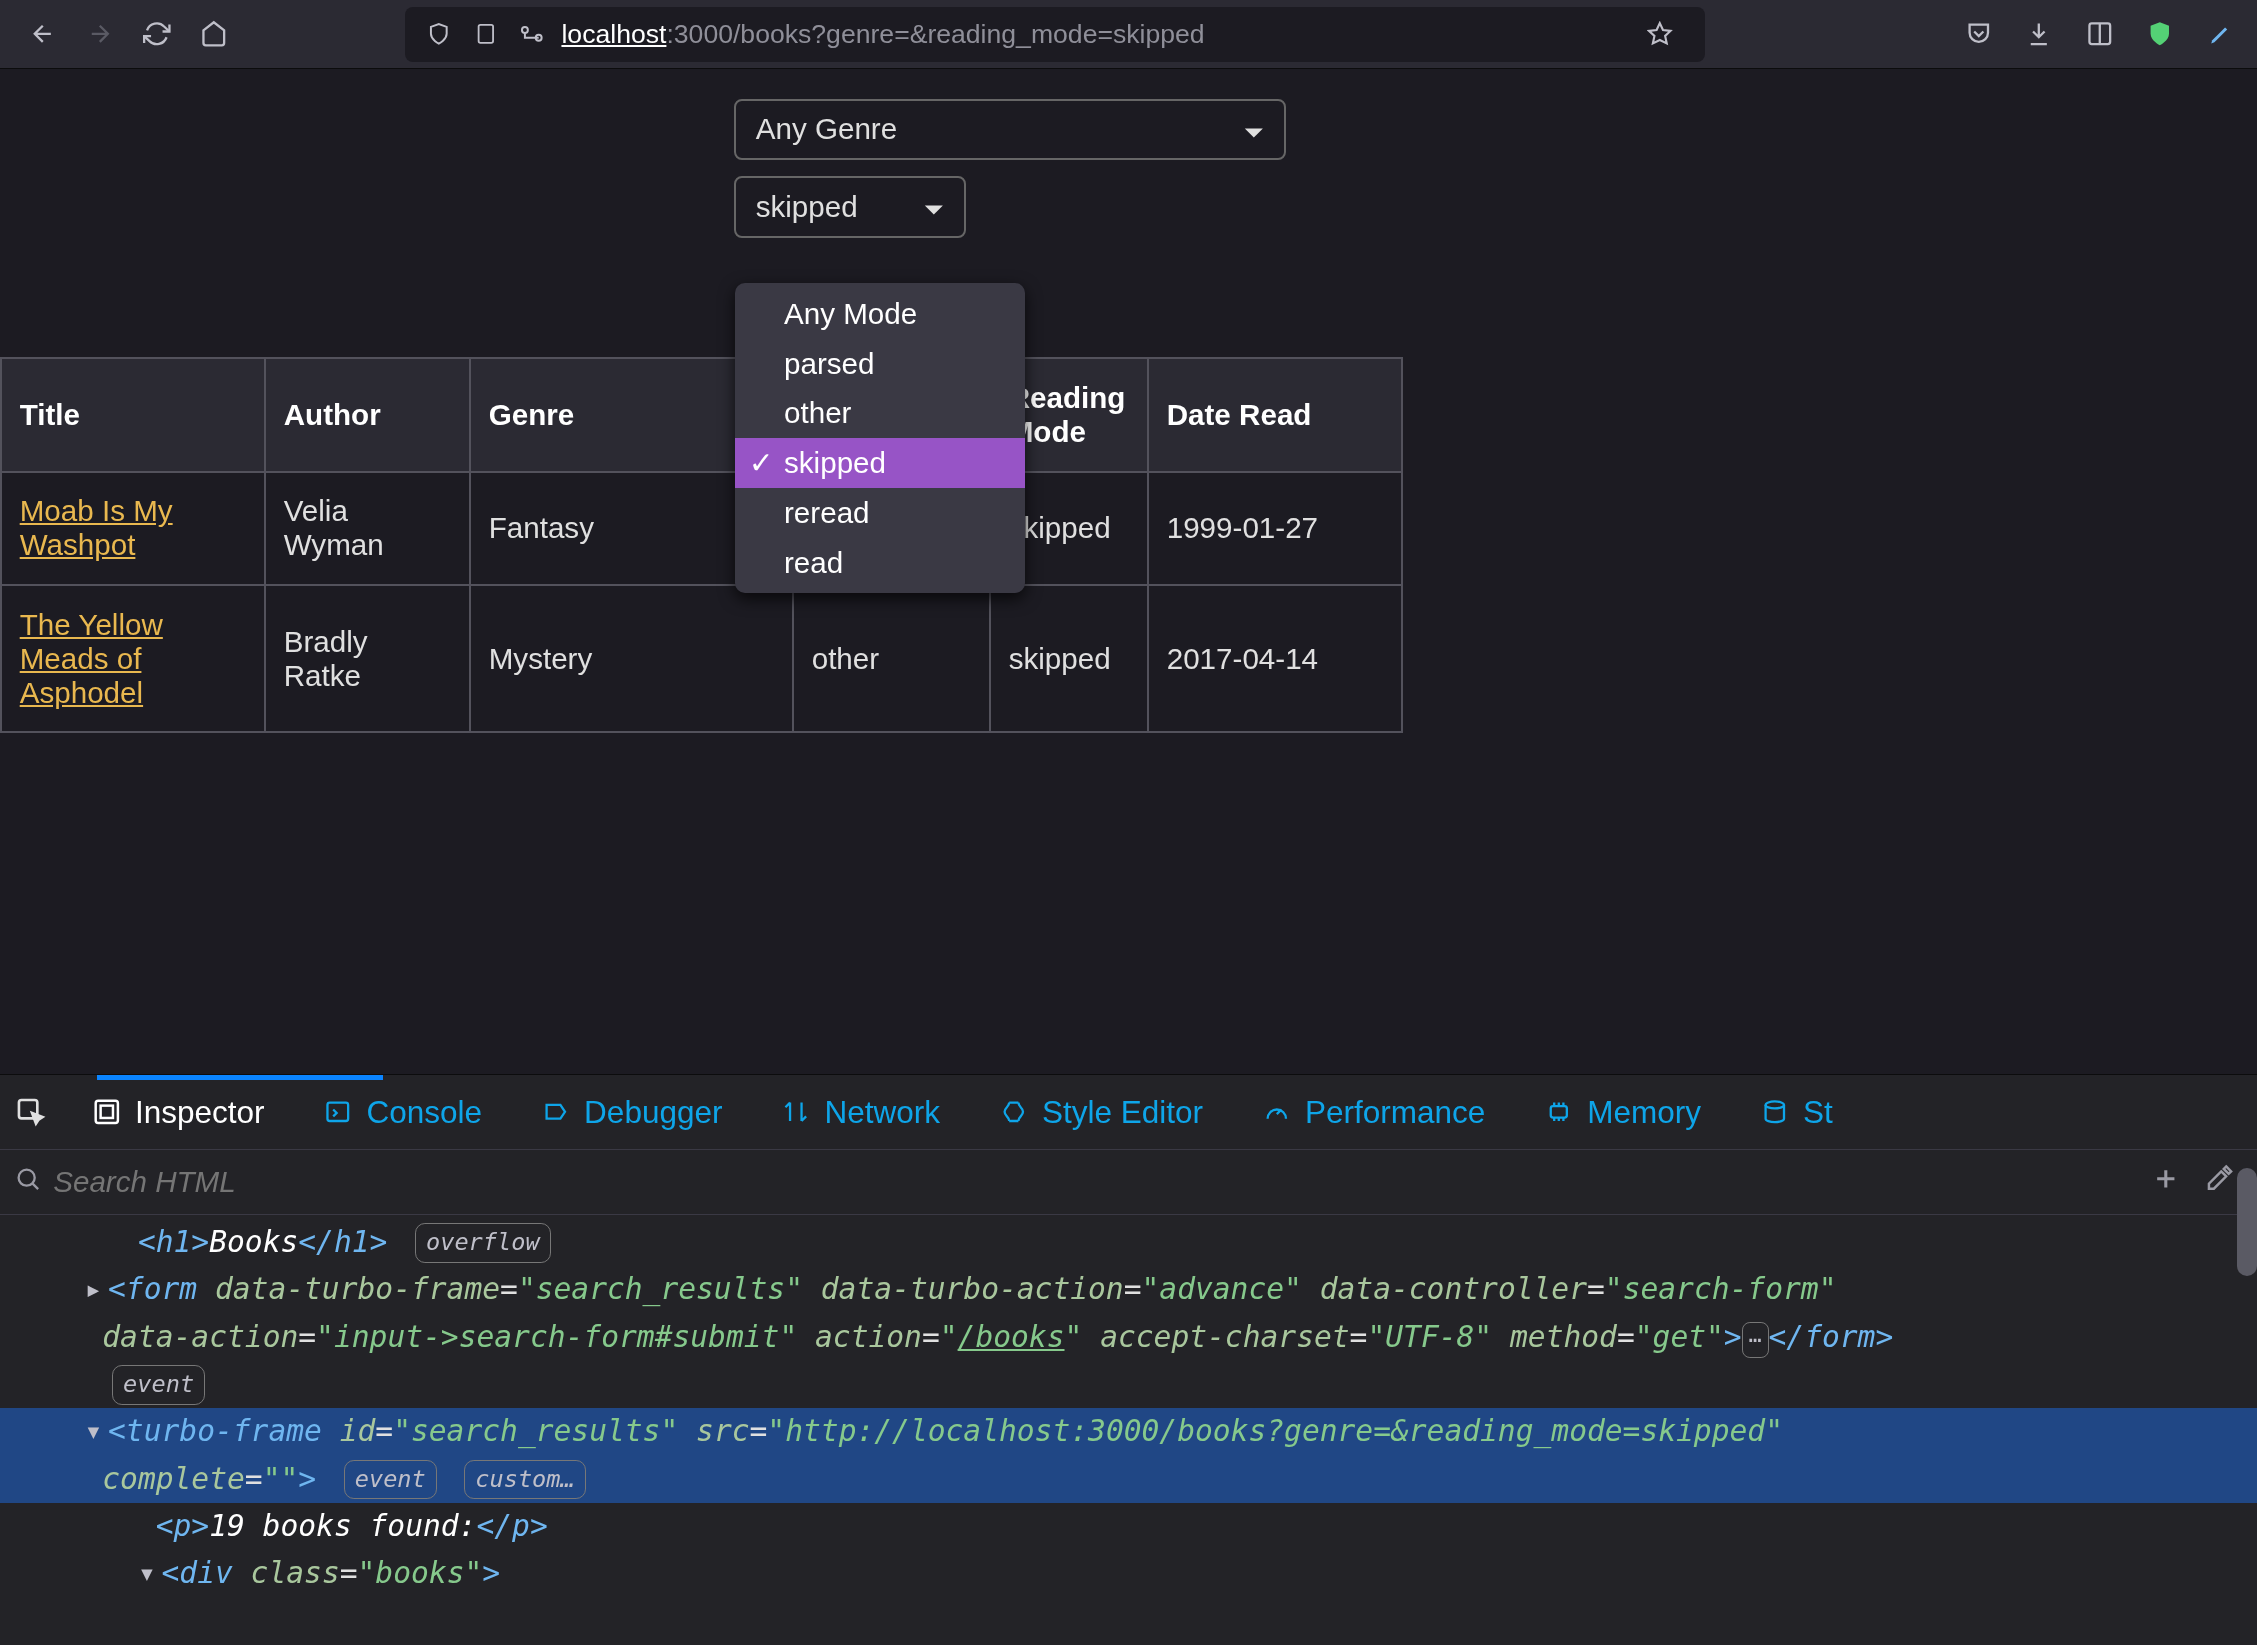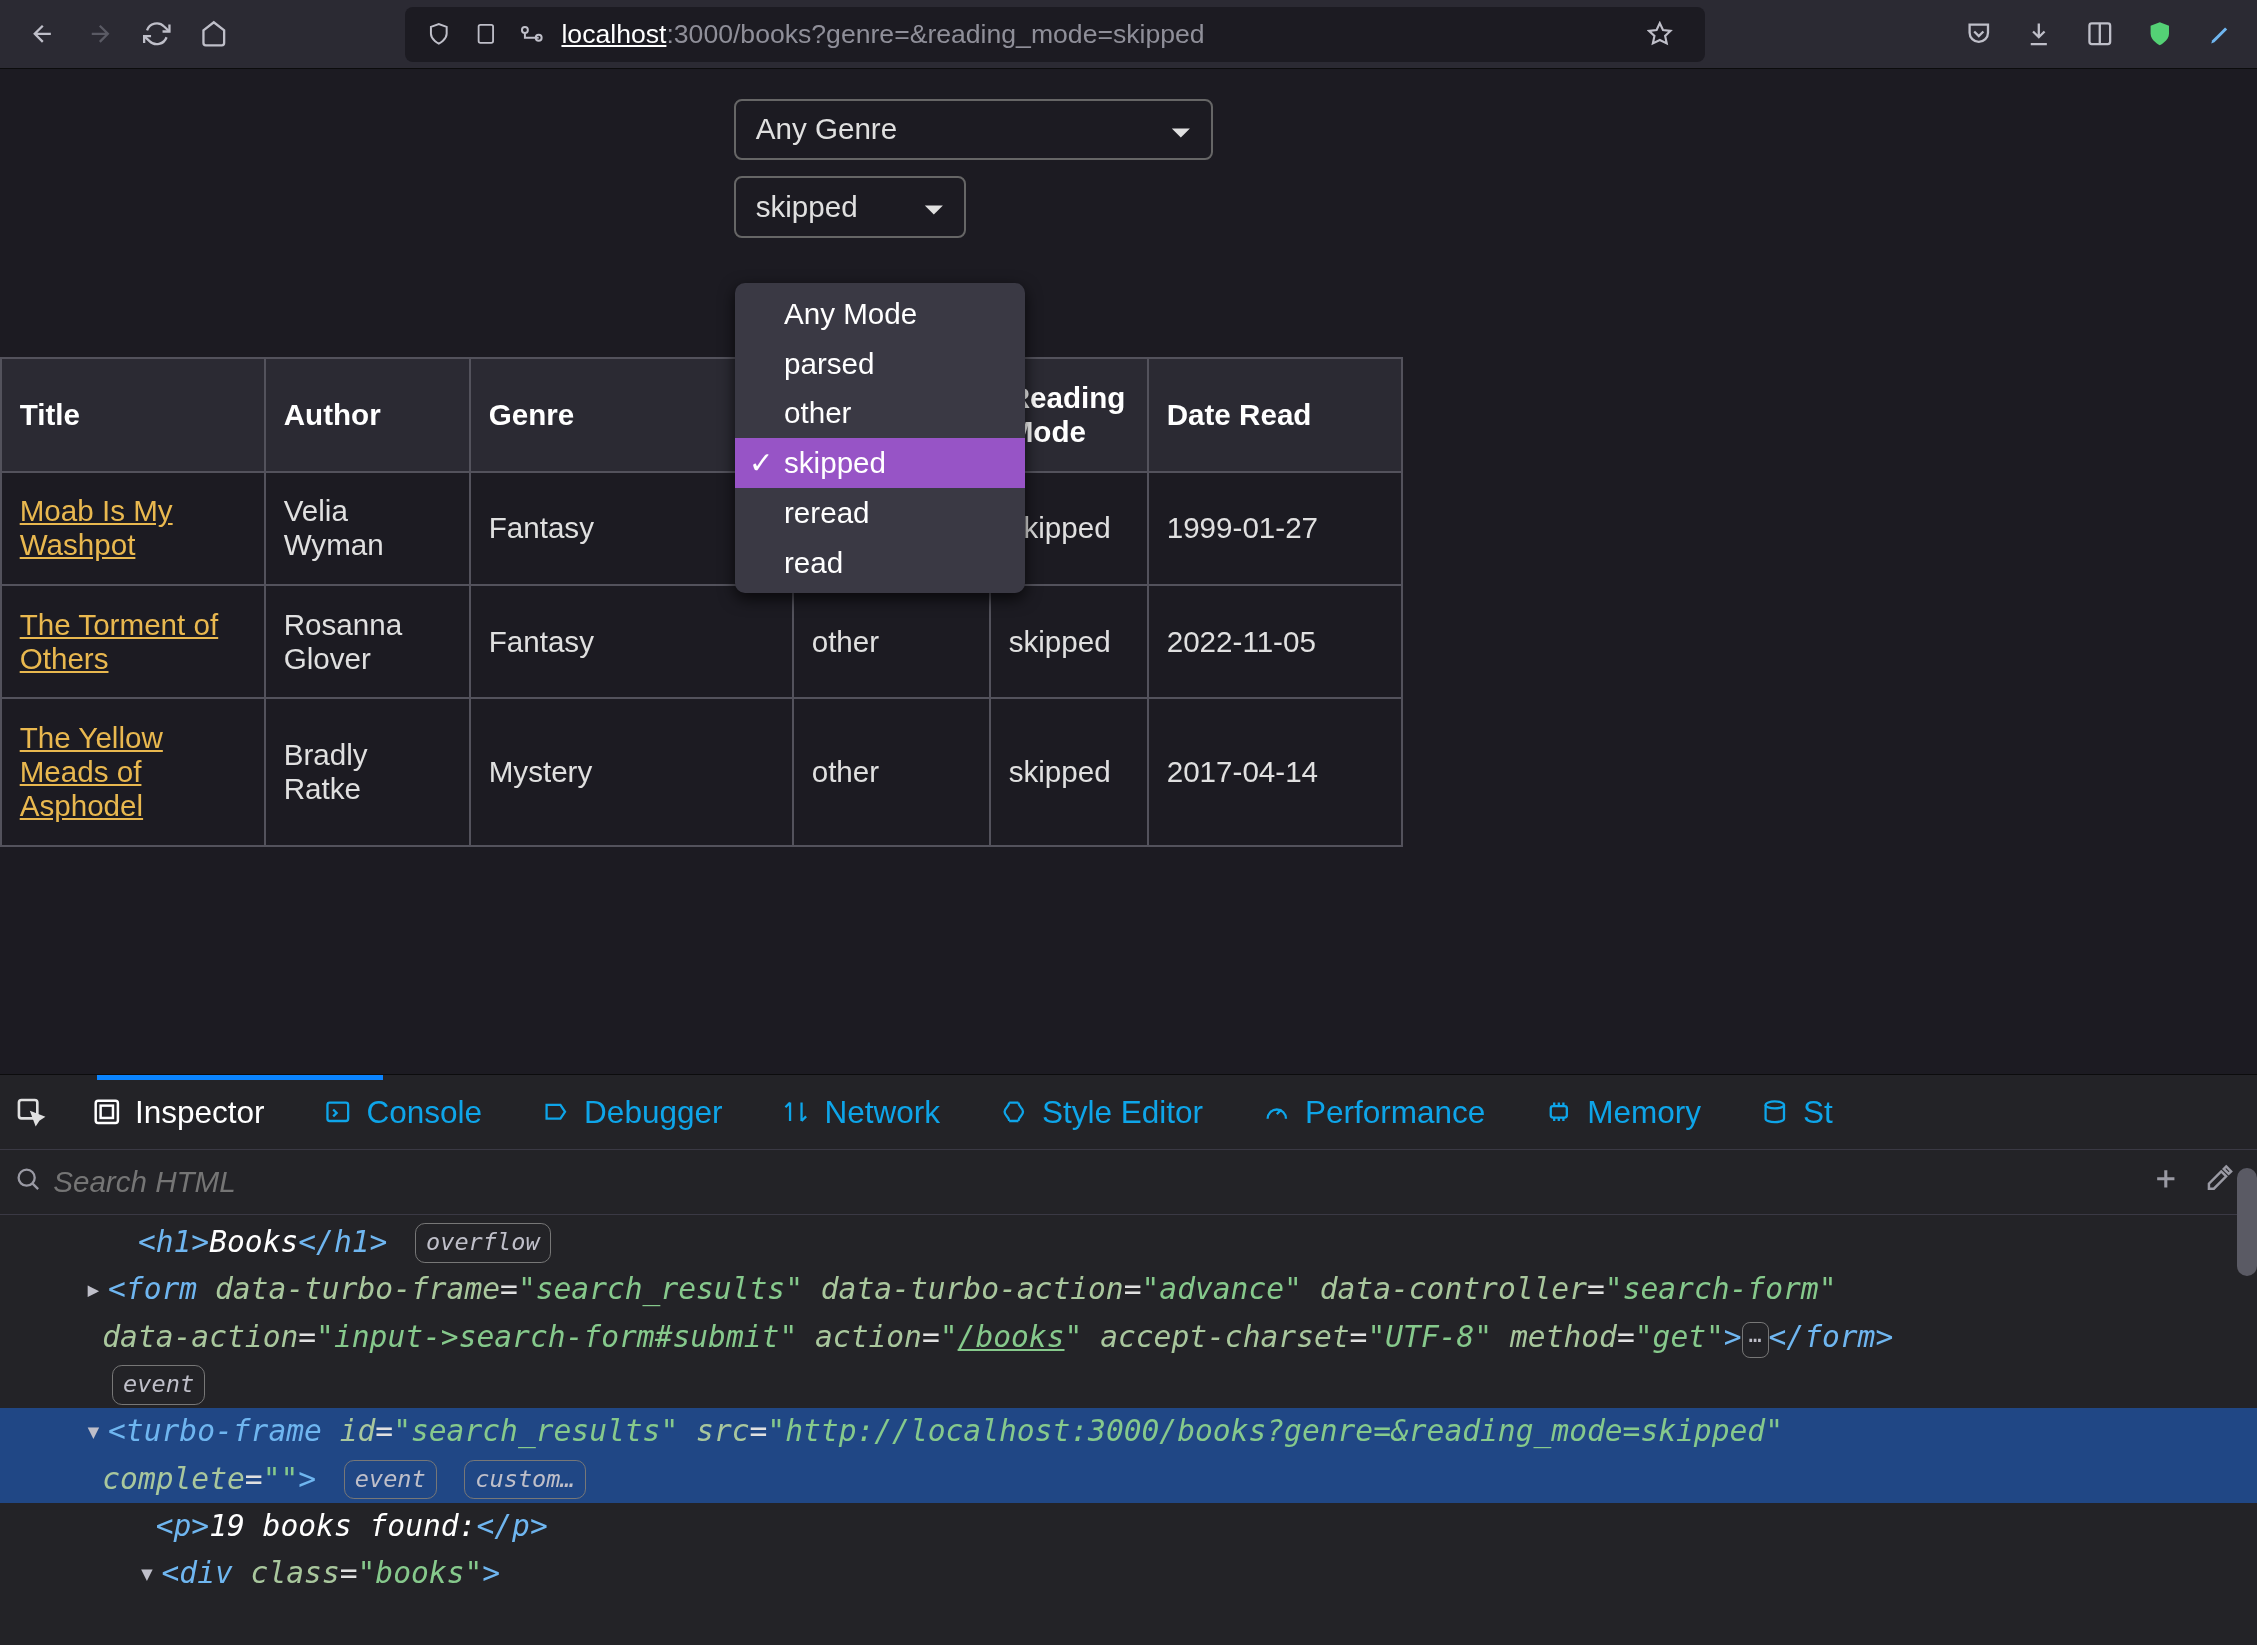--- a/index.html
+++ b/index.html
@@ -62,21 +62,21 @@
   border-radius: 7.9px;
   padding: 11.8px 19.7px;
   color: #e0e0e0;
   font-size: 29.6px;
   display: flex;
   align-items: center;
   justify-content: space-between;
   margin-bottom: 15.8px;
   cursor: pointer;
 }
-.select-box.wide { width: 479px; }
+.select-box.wide { width: 552px; }
 .select-box.narrow { width: 232px; }
 .caret { margin-left: auto; }
 
 .dropdown-menu {
   position: absolute;
   left: 735px;
   top: 283px;
   width: 290px;
   background: #3a3944;
   border-radius: 9.9px;
@@ -346,28 +346,20 @@
       <tbody id="tbody">
           <tr>
             <td class="title"><a href="#">Moab Is My Washpot</a></td>
             <td>Velia Wyman</td>
             <td>Fantasy</td>
             <td>other</td>
             <td>skipped</td>
             <td>1999-01-27</td>
           </tr>
           <tr>
-            <td class="title"><a href="#">The Torment of Others</a></td>
-            <td>Rosanna Glover</td>
-            <td>Fantasy</td>
-            <td>other</td>
-            <td>skipped</td>
-            <td>2022-11-05</td>
-          </tr>
-          <tr>
             <td class="title"><a href="#">The Yellow Meads of Asphodel</a></td>
             <td>Bradly Ratke</td>
             <td>Mystery</td>
             <td>other</td>
             <td>skipped</td>
             <td>2017-04-14</td>
           </tr>
         </tbody>
     </table>
   </div>

